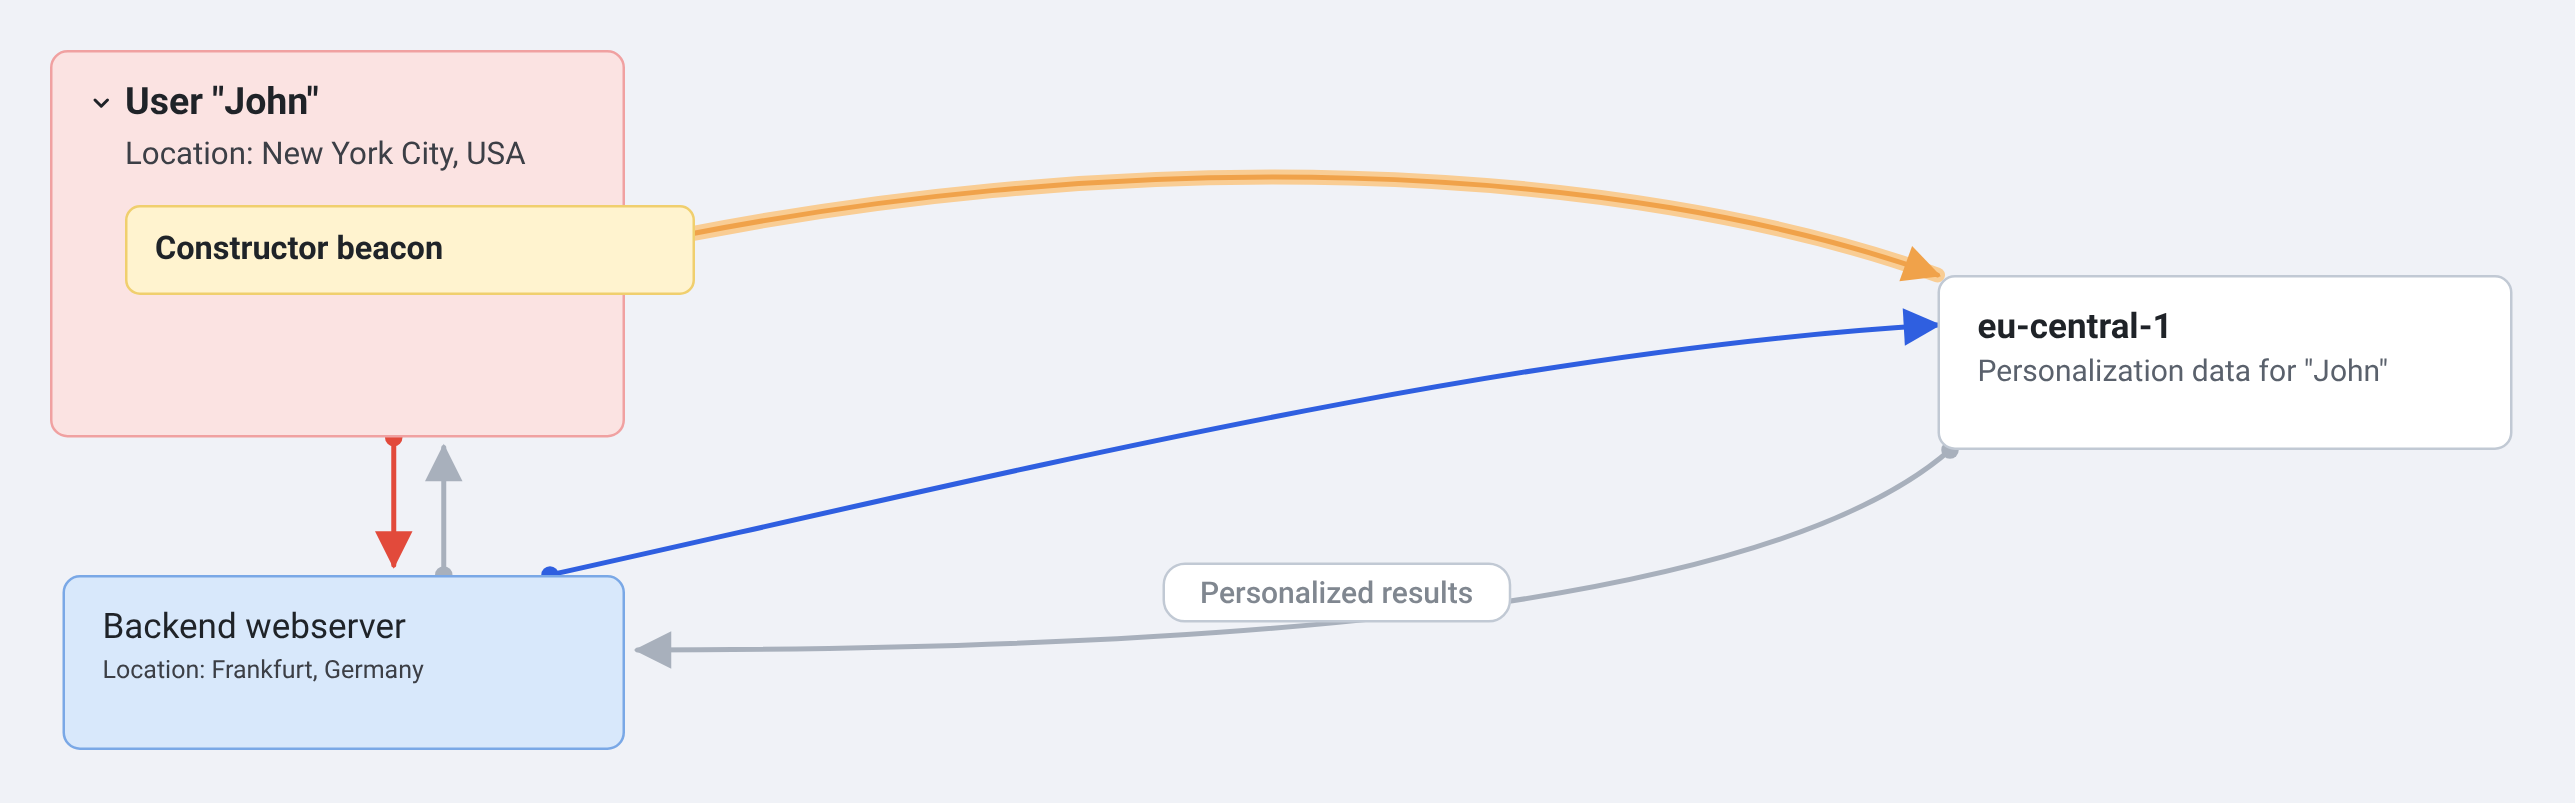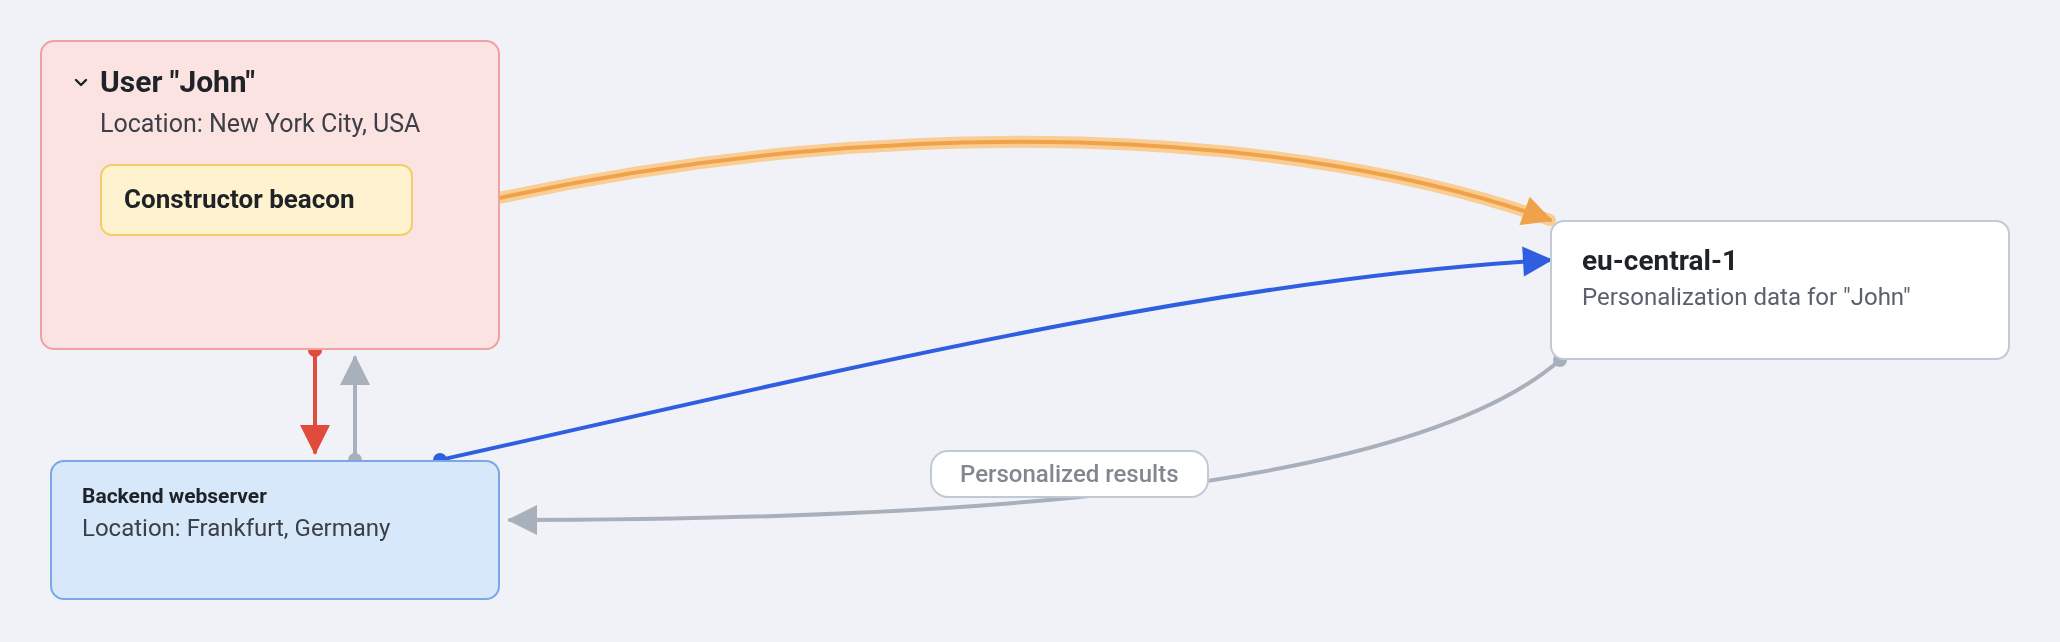--- a/index.html
+++ b/index.html
@@ -56,21 +56,21 @@
   .user-sub {
     margin-top: 10px;
     margin-left: 28px;
     font-size: 25px;
     color: #3c3f46;
     font-weight: 400;
   }
   .beacon-node {
     margin-top: 26px;
     margin-left: 28px;
-    width: 313px;
+    width: 456px;
     box-sizing: border-box;
     background: #fff3cf;
     border: 2px solid #f0cf6e;
     border-radius: 12px;
     padding: 18px 22px 20px 22px;
   }
   .beacon-title {
     font-size: 26px;
     font-weight: 700;
     color: #1f2328;
@@ -81,26 +81,26 @@
     color: #3c3f46;
   }
   .backend-node {
     left: 50px; top: 460px;
     width: 450px;
     height: 140px;
     background: #d8e8fb;
     border: 2px solid #7aa8e6;
   }
   .backend-title {
-    font-size: 21px;
-    font-weight: 700;
+    font-size: 28px;
+    font-weight: 400;
   }
   .backend-sub {
     margin-top: 6px;
-    font-size: 24px;
+    font-size: 20px;
     color: #3c3f46;
   }
   .region-node {
     left: 1550px; top: 220px;
     width: 460px;
     height: 140px;
     background: #ffffff;
     border: 2px solid #c1c9d4;
   }
   .region-title {

